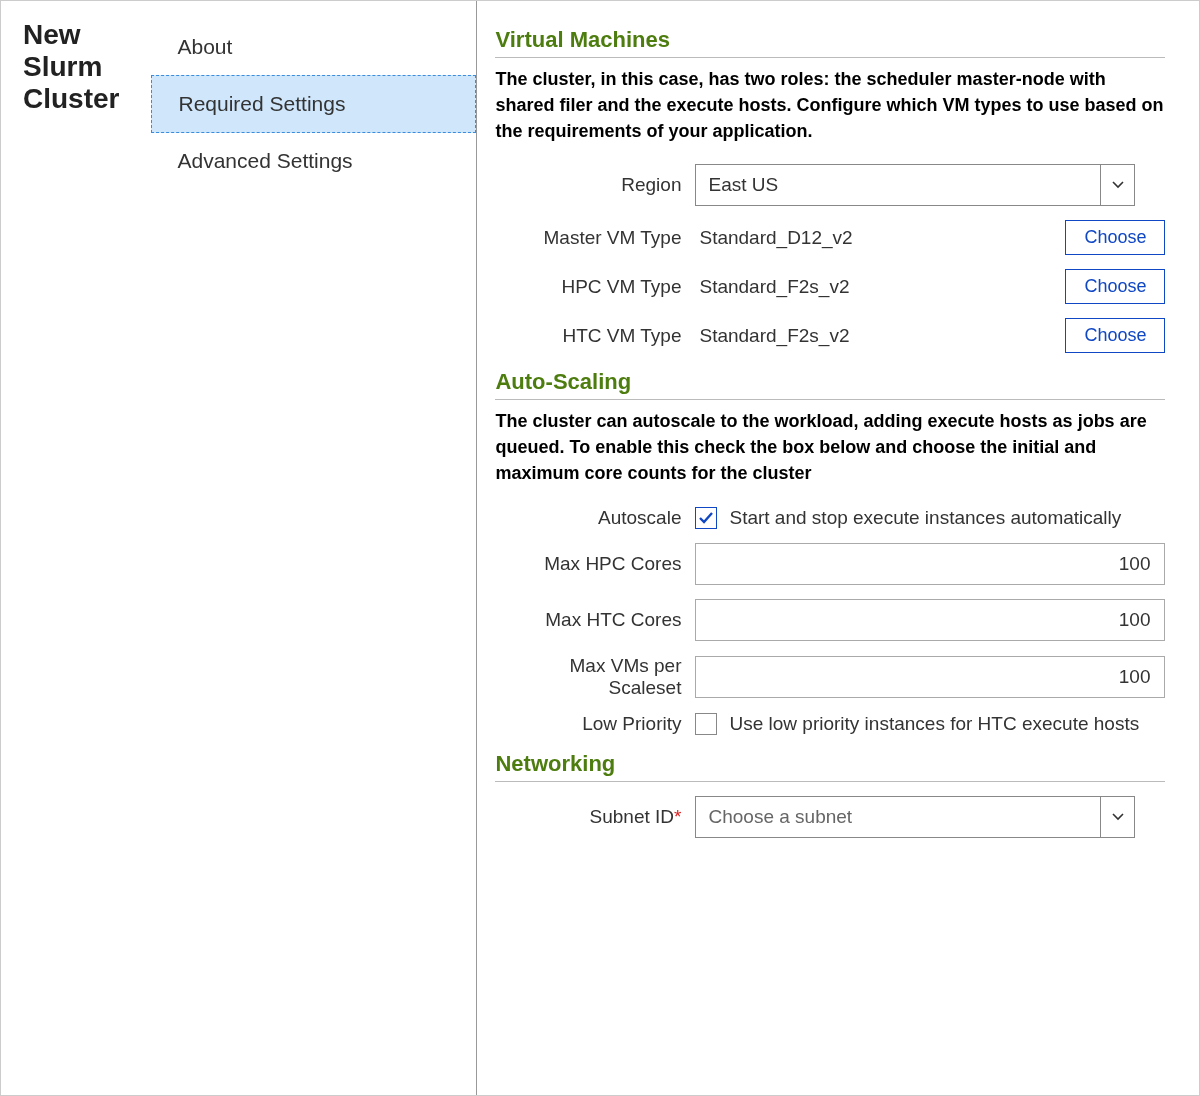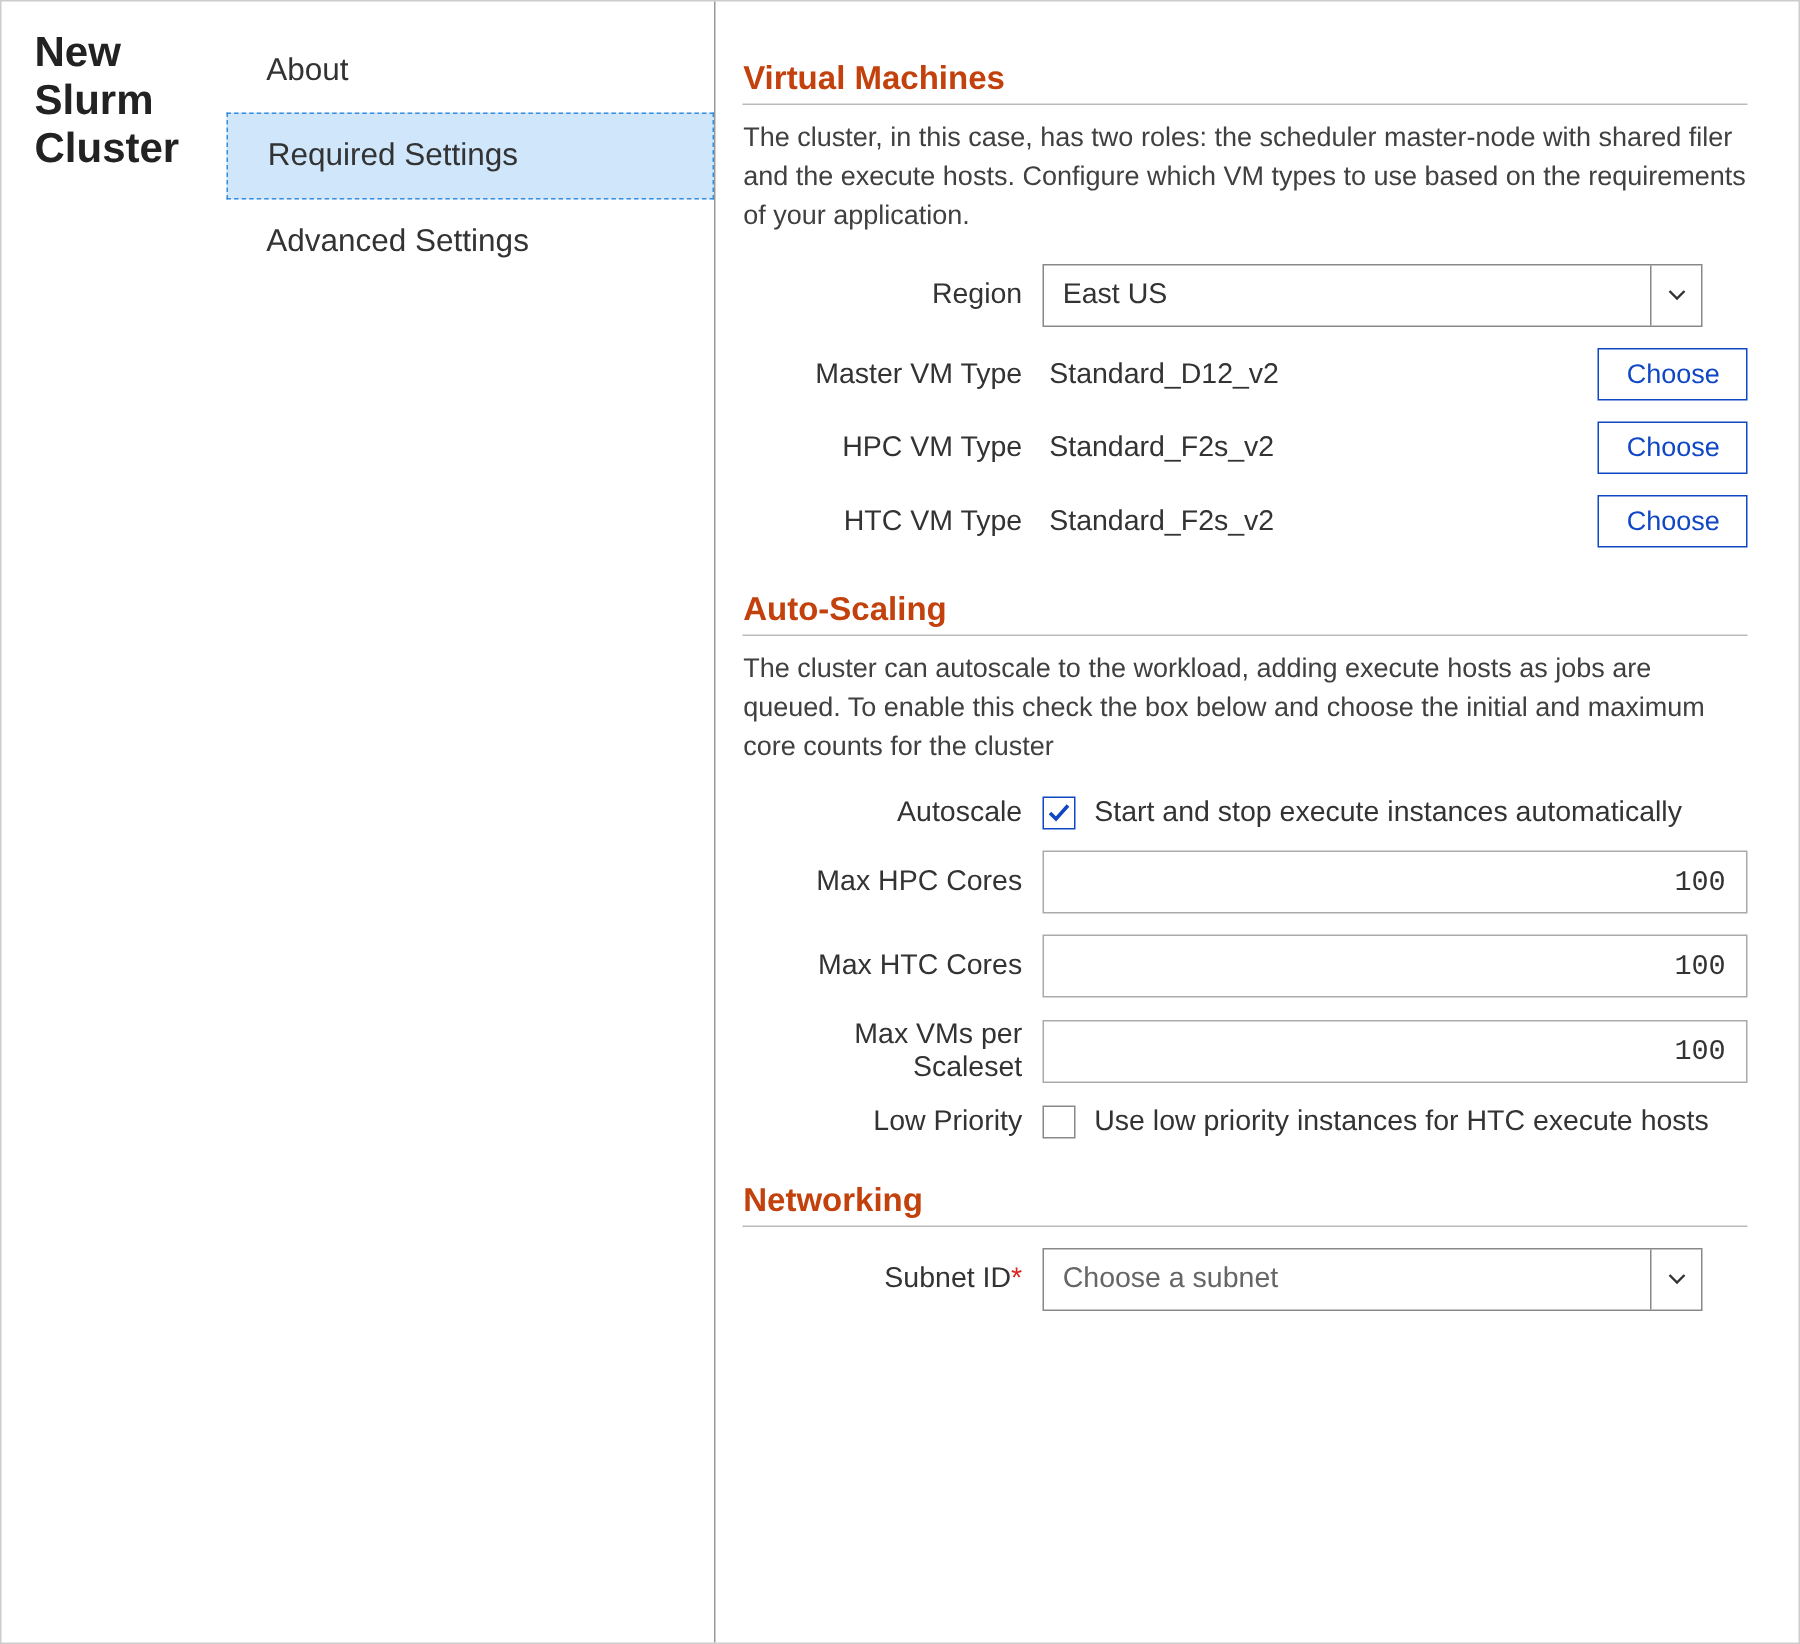--- a/index.html
+++ b/index.html
@@ -50,30 +50,31 @@
     margin: 0 8px 0 0;
   }
   .content {
     flex: 1;
     padding: 10px 60px 10px 10px;
     overflow: auto;
   }
   .section-title {
     font-size: 22px;
     font-weight: 700;
-    color: #c2410c;
-    margin: 28px 0 4px 0;
+    color: #4d7c0f;
+    margin: 16px 0 4px 0;
     border-bottom: 1px solid #bbb;
     padding-bottom: 4px;
   }
   .section-desc {
     font-size: 18px;
-    color: #404040;
+    color: #000000;
     margin: 8px 0 20px 0;
     line-height: 1.45;
+    font-weight: bold;
   }
   .form-row {
     display: flex;
     align-items: center;
     margin: 14px 0;
   }
   .form-label {
     width: 200px;
     text-align: right;
     padding-right: 14px;
@@ -141,21 +142,21 @@
     color: #333;
   }
   .num-input {
     width: 470px;
     height: 42px;
     border: 1px solid #aaa;
     text-align: right;
     padding: 0 14px;
     font-size: 19px;
     color: #333;
-    font-family: Liberation Mono, monospace;
+    font-family: Liberation Sans, sans-serif;
   }
   .footer {
     border-top: 1px solid #aaa;
     display: flex;
     justify-content: flex-end;
     padding: 18px 60px 22px 22px;
   }
   .footer-btn {
     border: 1.5px solid #1047c4;
     color: #1047c4;

